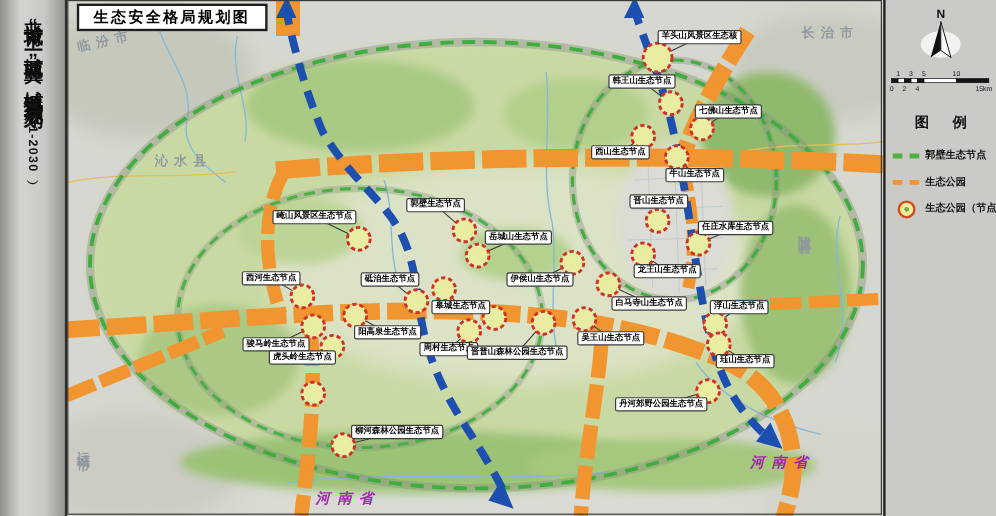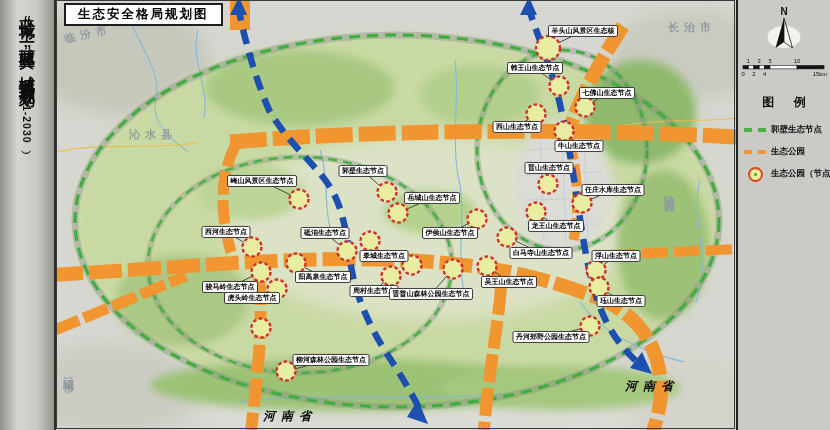--- a/index.html
+++ b/index.html
@@ -17,21 +17,21 @@
   
   #map-svg{position:absolute;left:0;top:0;z-index:1;}
   #labels-layer{position:absolute;left:0;top:0;width:830px;height:430px;z-index:3;pointer-events:none;}
   .nlabel{position:absolute;transform:translate(-50%,-50%);background:#ffffff;
           border:1px solid #3c3c3c;border-radius:2px;padding:1px 2.5px;
           font-size:7px;line-height:1.15;font-weight:bold;color:#000;white-space:nowrap;}
   .rlabel{position:absolute;transform:translate(-50%,-50%);color:#8f979f;font-weight:bold;
           font-size:11px;letter-spacing:5px;white-space:nowrap;opacity:.95;}
   .rlabel.vert{writing-mode:vertical-rl;text-orientation:upright;letter-spacing:3px;}
   .rlabel.ital{font-style:italic;font-family:"Liberation Serif","DejaVu Serif",serif;
-               color:#000000;letter-spacing:6px;font-size:12px;}
+               color:#a21caf;letter-spacing:6px;font-size:12px;}
   #map-frame{position:absolute;left:56px;top:0;width:679px;height:429px;z-index:5;
              border:1px solid #3a3a3a;box-sizing:border-box;pointer-events:none;}
   #map-title{position:absolute;left:64px;top:3px;z-index:7;background:#fff;
              border:2px solid #1d1d1d;padding:1px 12px;font-size:12.5px;font-weight:bold;
              letter-spacing:2px;color:#000;}
   
   #legend{position:absolute;right:0;top:0;width:94px;height:430px;z-index:6;
           background:#cacbc7;border-left:2px solid #242424;box-sizing:border-box;
           display:flex;flex-direction:column;align-items:center;}
   #north-svg{margin-top:4px;}

